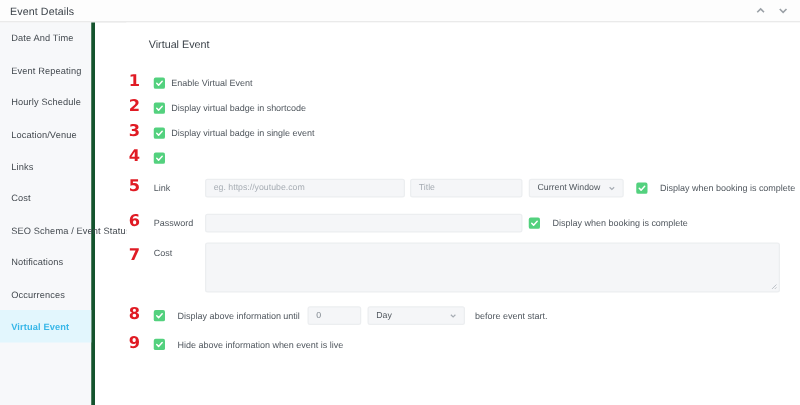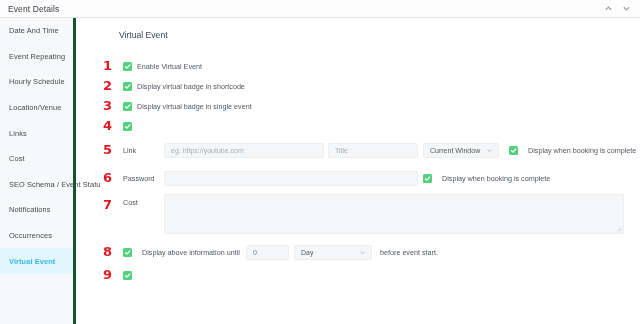--- a/index.html
+++ b/index.html
@@ -277,17 +277,18 @@
         <span class="note" style="position:absolute;left:279px">before event start.</span>
       </div>
 
       <div class="row" style="height:22px">
         <span class="step" style="top:4px">9</span>
         <span class="cb" style="position:absolute;left:22px">
           <svg viewBox="0 0 10 10">
               <path d="M2 5.2 L4.1 7.3 L8.2 2.9"></path>
             </svg>
         </span>
+        <span class="cb-label" style="position:absolute;left:36px">Hide above information when event is live</span>
       </div>
 
     </div>
   </div>
 </div>
 
 </body></html>

